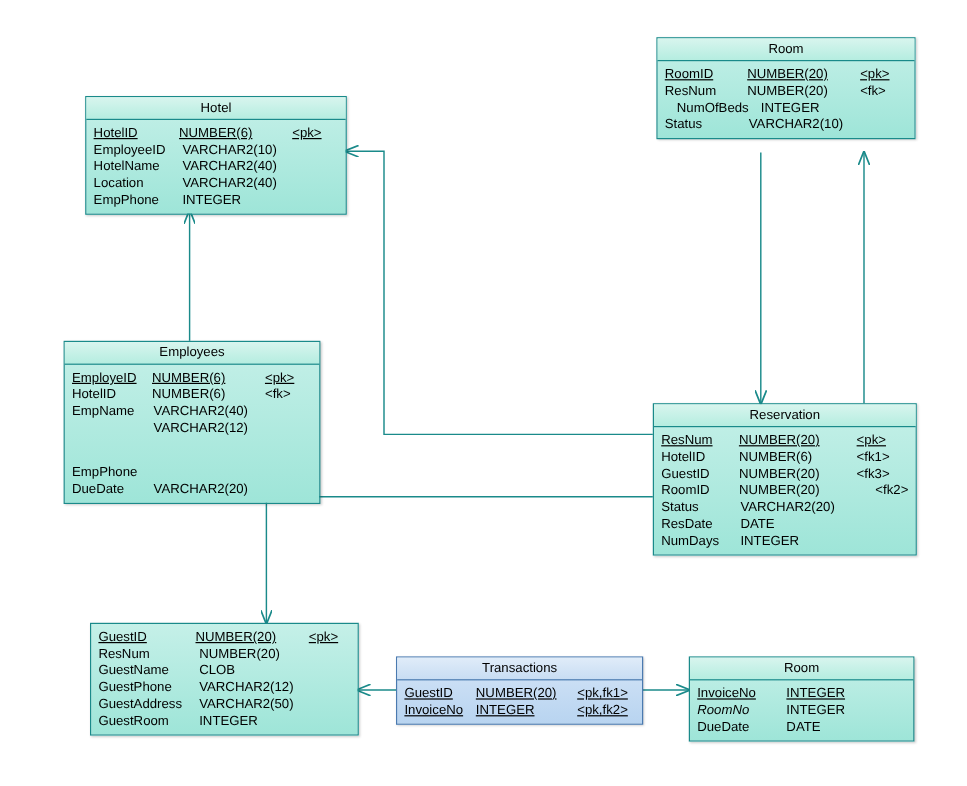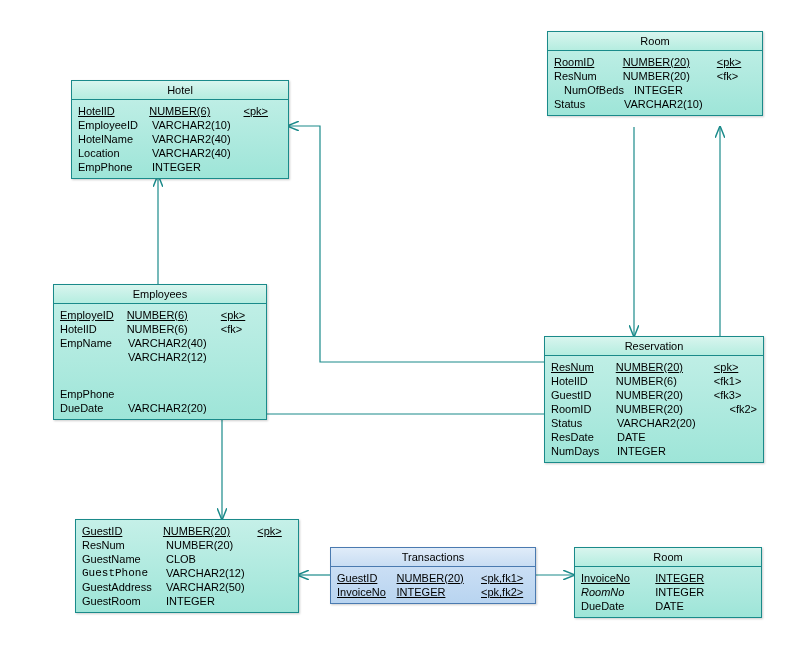--- a/index.html
+++ b/index.html
@@ -205,21 +205,21 @@
         </div>
         <div class="row">
           <span class="col-name" style="width: 84px;">ResNum</span>
           <span class="col-type" style="width: 98px;">NUMBER(20)</span>
         </div>
         <div class="row">
           <span class="col-name" style="width: 84px;">GuestName</span>
           <span class="col-type" style="width: 98px;">CLOB</span>
         </div>
         <div class="row">
-          <span class="col-name" style="width: 84px; font-family: Liberation Mono, monospace;">GuestPhone</span>
+          <span class="col-name" style="width: 84px;">GuestPhone</span>
           <span class="col-type" style="width: 98px;">VARCHAR2(12)</span>
         </div>
         <div class="row">
           <span class="col-name" style="width: 84px;">GuestAddress</span>
           <span class="col-type" style="width: 98px;">VARCHAR2(50)</span>
         </div>
         <div class="row">
           <span class="col-name" style="width: 84px;">GuestRoom</span>
           <span class="col-type" style="width: 98px;">INTEGER</span>
         </div>

